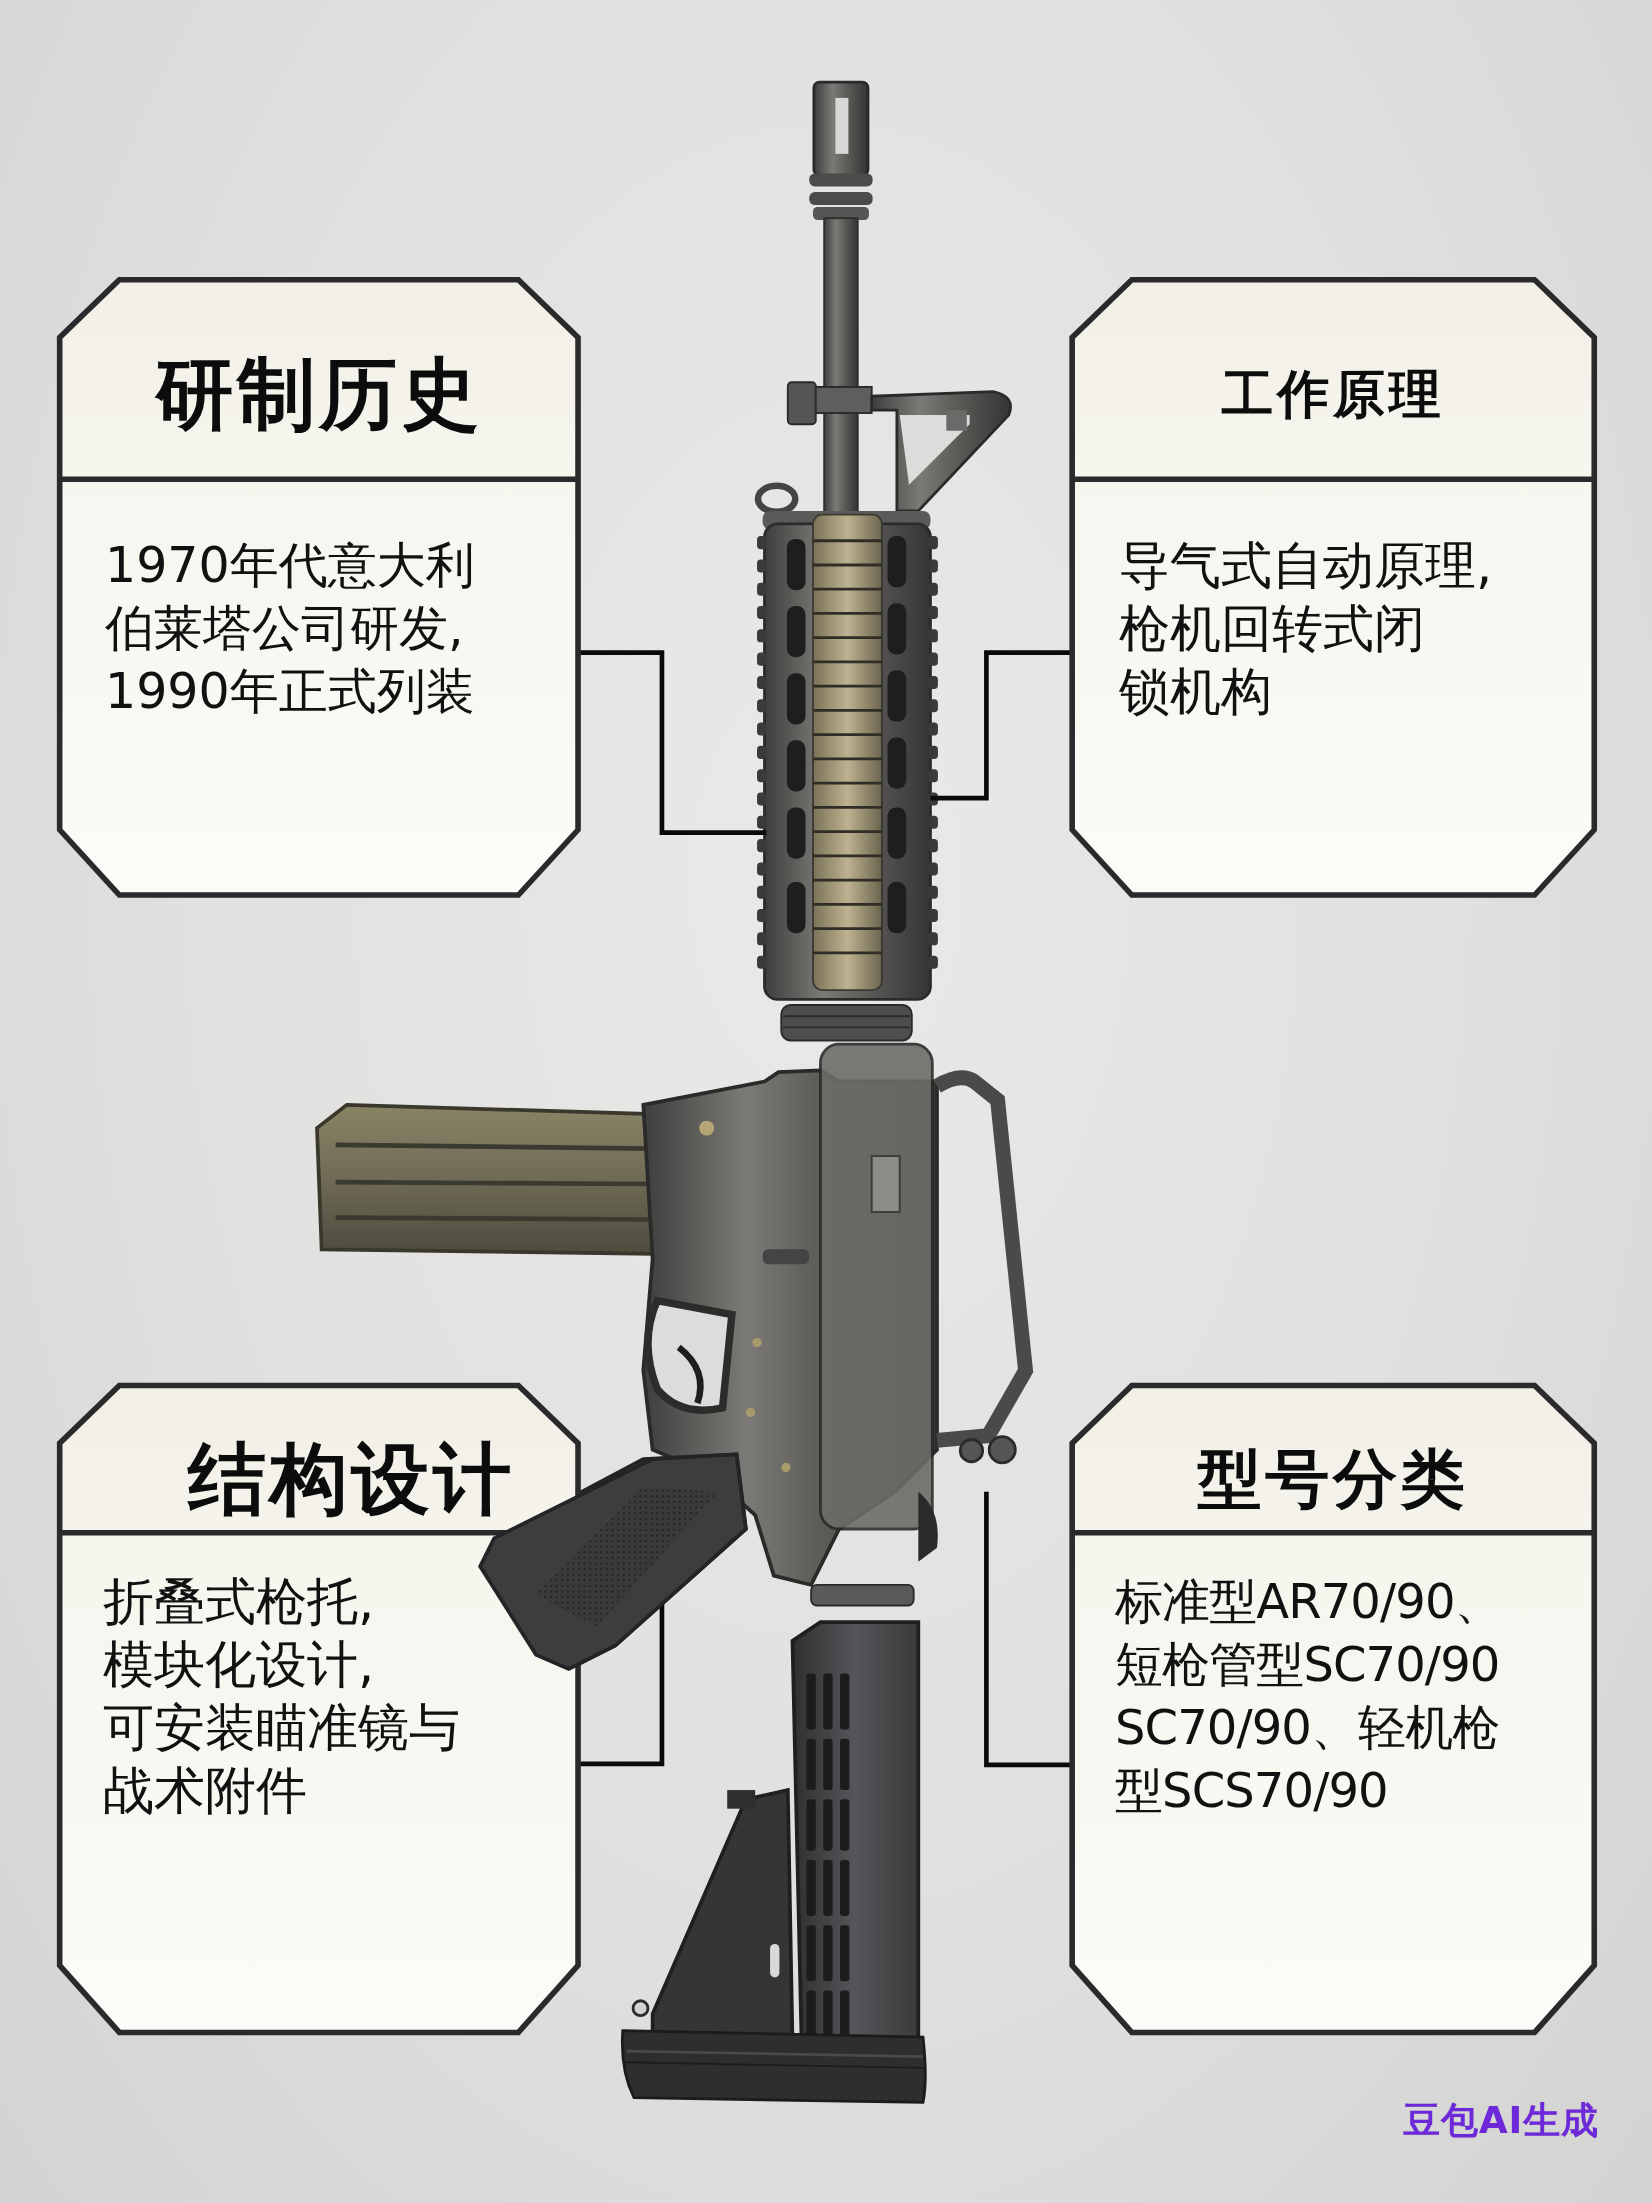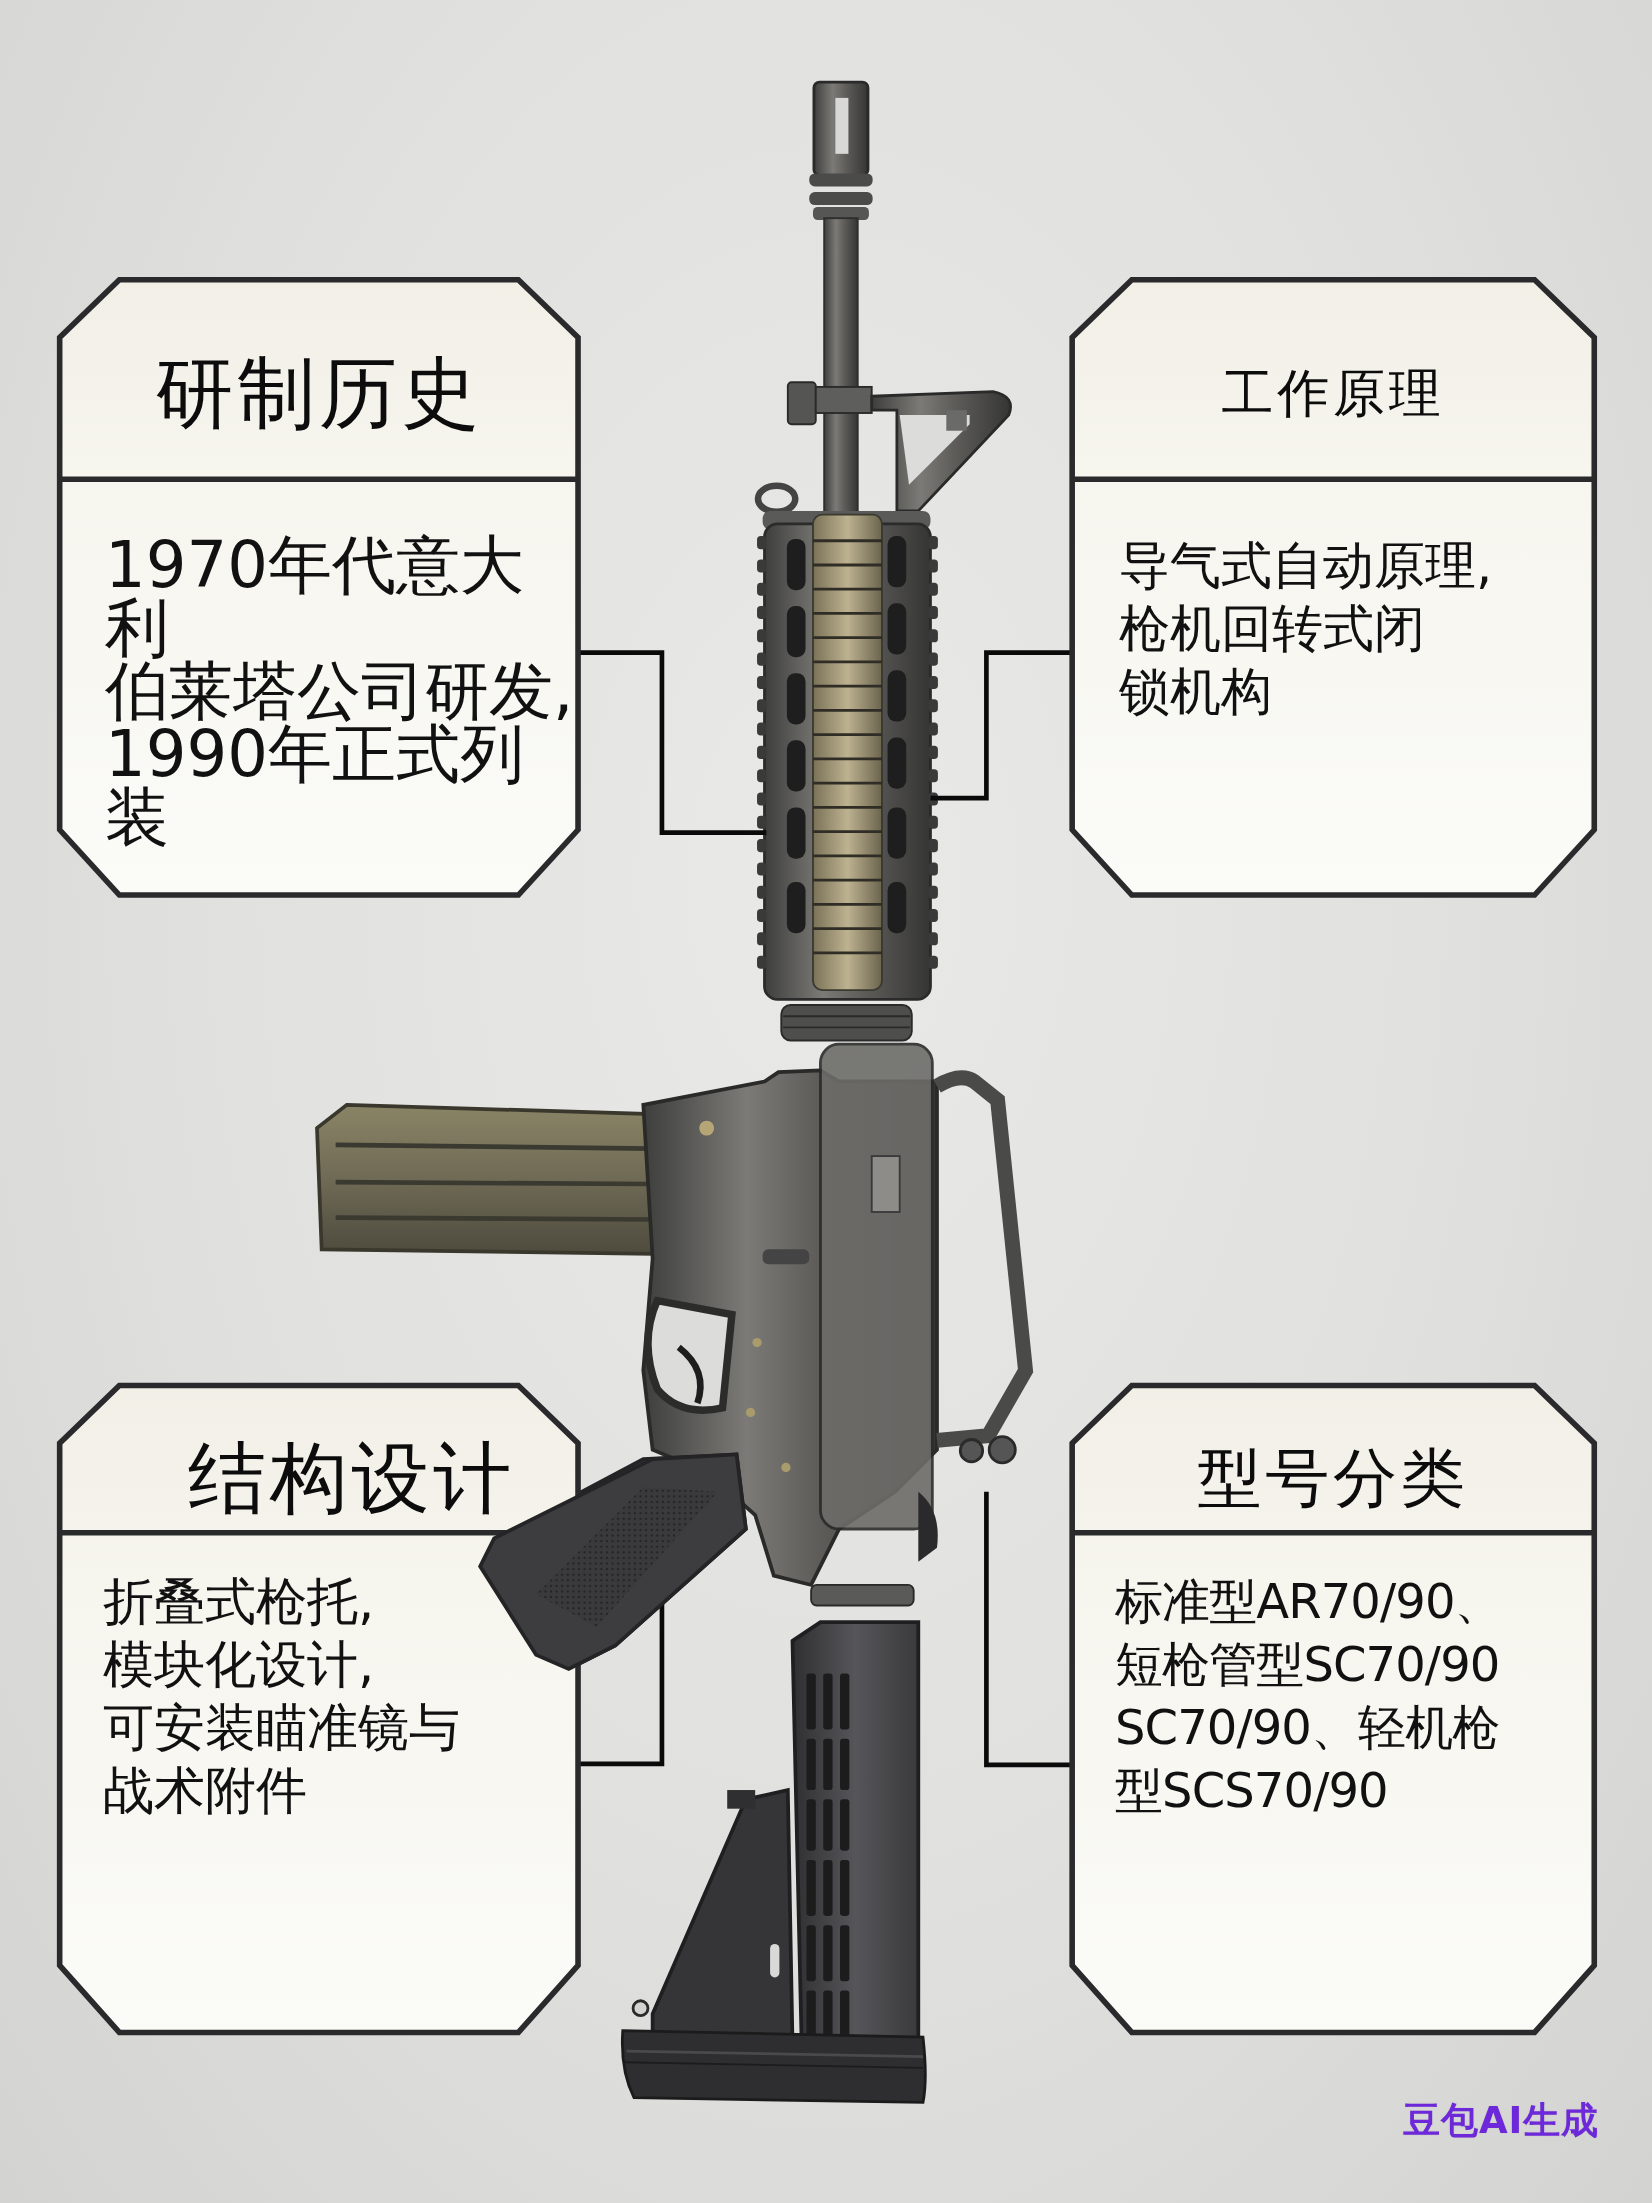--- a/index.html
+++ b/index.html
@@ -6,21 +6,21 @@
   body {
     width:1653px; height:2204px; position:relative; overflow:hidden;
     background: radial-gradient(ellipse at 50% 40%, #e9e9e8 0%, #e0e0df 55%, #d3d3d2 100%);
     font-family: "DejaVu Sans", sans-serif;
   }
   .stage { position:absolute; left:0; top:0; width:1653px; height:2204px; }
   svg.layer { position:absolute; left:0; top:0; }
   .panel { position:absolute; }
   .panel .title {
     position:absolute; left:0; right:0; text-align:center;
-    font-family: "DejaVu Serif", serif; font-weight:normal; color:#0c0c0c;
+    font-family: "DejaVu Serif", serif; font-weight:bold; color:#0c0c0c;
     letter-spacing:3.7px;
   }
   .panel .body {
     position:absolute; color:#111; font-family:"DejaVu Sans", sans-serif;
     white-space:pre-line;
   }
   .watermark {
     position:absolute; right:54px; bottom:58px; color:#6d28d9;
     font-family:"DejaVu Sans", sans-serif; font-weight:bold; font-size:37px;
     letter-spacing:0.9px; text-shadow:0 0 1.9px rgba(0,0,0,0.08);
@@ -258,21 +258,21 @@
     </g>
 
     <g>
       <path d="M640 1595 L700 1565 L790 1560 L800 1640 L660 1765 L610 1790 L575 1775 L515 1680 L530 1650 Z" fill="#3d3d3f" stroke="#242426" stroke-width="4"></path>
       <path d="M690 1595 L770 1600 L640 1745 L575 1710 Z" fill="url(#knurl)"></path>
     </g>
   </svg>
 
   <div class="panel" style="left:60px; top:280px; width:518px; height:615px;">
     <div class="title" style="top:67px; font-size:78px; line-height:93px;">研制历史</div>
-    <div class="body" style="left:45px; top:254px; font-size:64px; line-height:63px;">1970年代意大利
+    <div class="body" style="left:45px; top:254px; font-size:49px; line-height:63px;">1970年代意大利
 伯莱塔公司研发,
 1990年正式列装</div>
   </div>
 
   <div class="panel" style="left:1072px; top:280px; width:522px; height:615px;">
     <div class="title" style="top:67px; font-size:52px; line-height:93px;">工作原理</div>
     <div class="body" style="left:47px; top:254px; font-size:51px; line-height:63px;">导气式自动原理,
 枪机回转式闭
 锁机构</div>
   </div>

